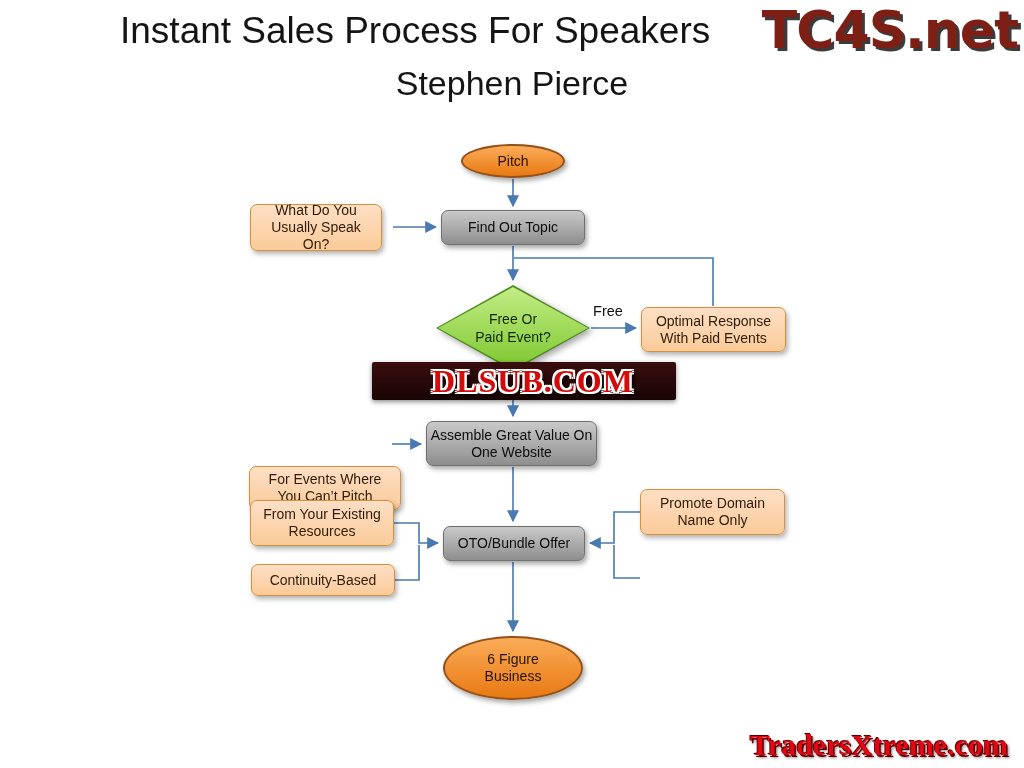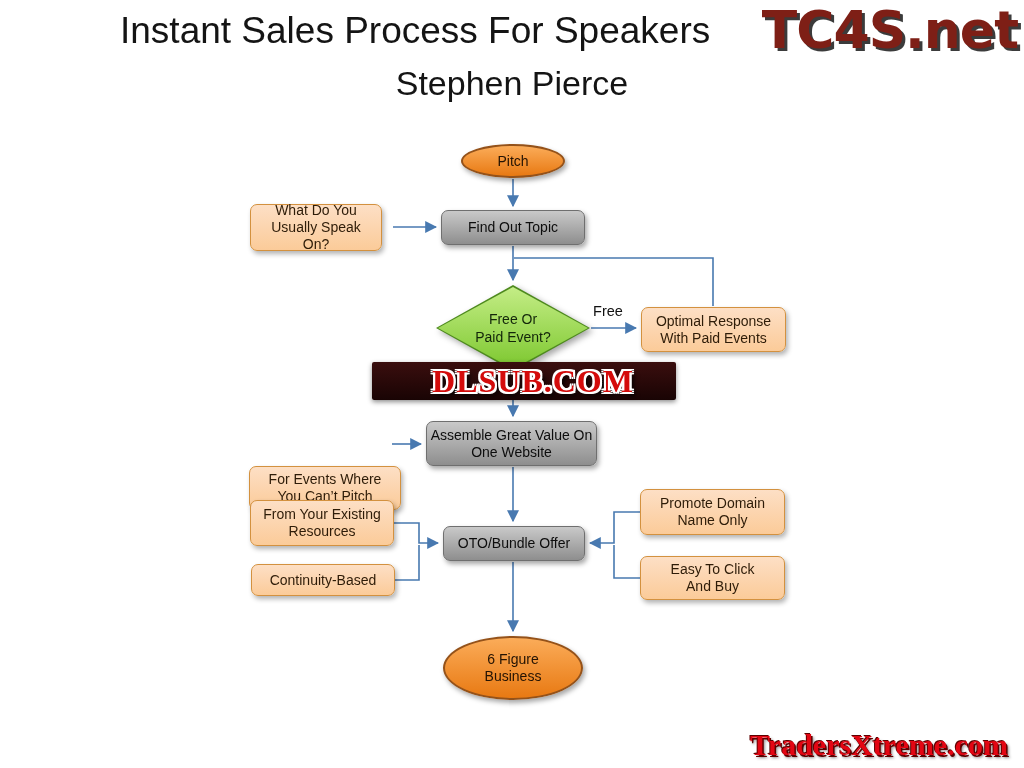--- a/index.html
+++ b/index.html
@@ -142,21 +142,20 @@
   <div class="node note" style="left:249px;top:434px;width:152px;height:44px;margin-top:32px;">For Events Where You Can’t Pitch</div>
 
   <div class="node note" style="left:250px;top:500px;width:144px;height:46px;">From Your Existing Resources</div>
 
   <div class="node note" style="left:251px;top:564px;width:144px;height:32px;">Continuity-Based</div>
 
   <div class="node process" style="left:443px;top:526px;width:142px;height:35px;">OTO/Bundle Offer</div>
 
   <div class="node note" style="left:640px;top:489px;width:145px;height:46px;">Promote Domain Name Only</div>
 
-  <div class="node note" style="left:640px;top:556px;width:145px;height:44px;padding:0 20px;">Easy To Click And Buy</div>
 
   <div class="node terminator" style="left:443px;top:636px;width:140px;height:64px;padding:0 28px;">6 Figure Business</div>
 
   <div class="dlsub-band">
     <span class="dlsub-text">DLSUB.COM</span>
   </div>
 
   <div class="tradersx">TradersXtreme.com</div>
 
 </div>

